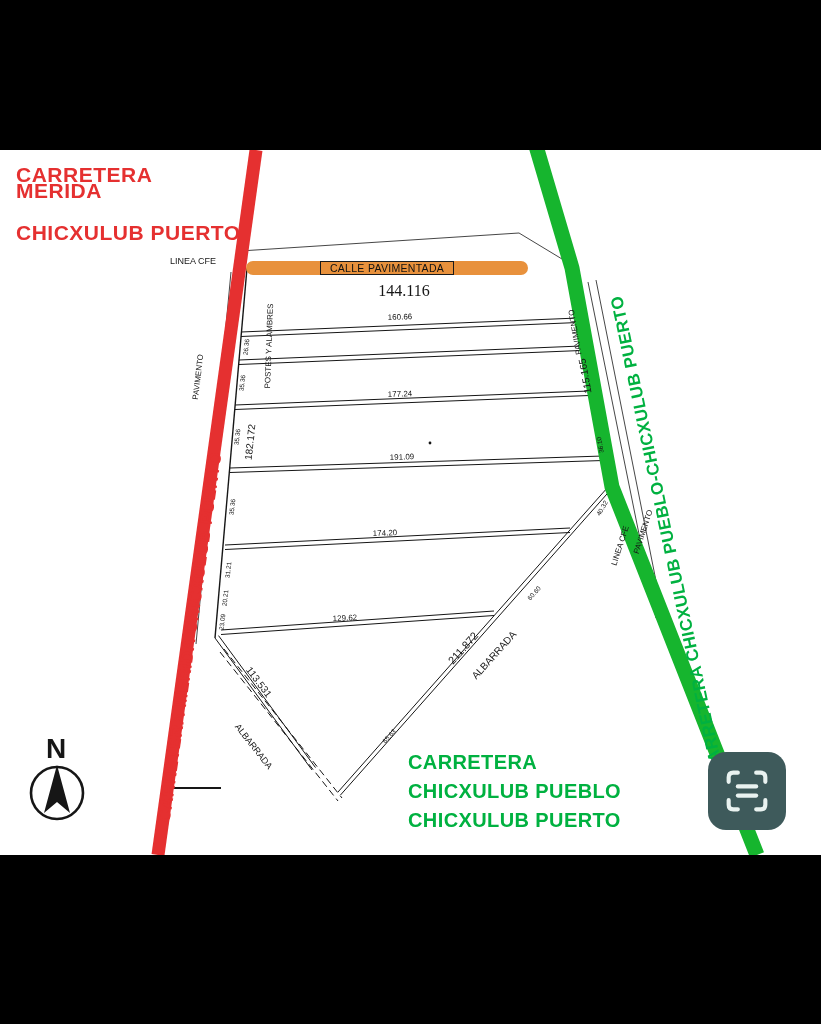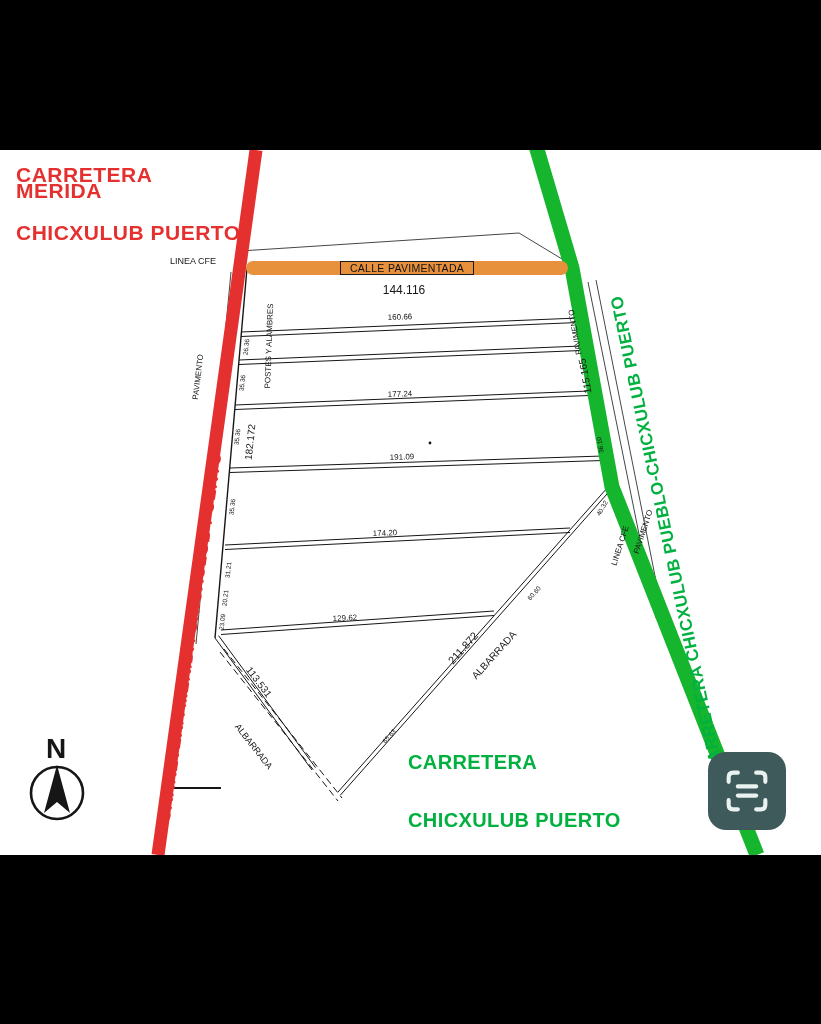--- a/index.html
+++ b/index.html
@@ -15,21 +15,21 @@
   .ink-lines{stroke:var(--ink);fill:none;}
   .ink-stroke{stroke:var(--ink);}
   .ink-fill{fill:var(--ink);}
   .road-red{stroke:var(--red);}
   .road-green{stroke:var(--green);}
   .lbl{position:absolute;white-space:nowrap;color:var(--ink);line-height:1.1;}
   .red-text{color:var(--red);}
   .green-text{color:var(--green_text);}
   .hdr{font-weight:700;font-size:21px;line-height:29px;letter-spacing:.5px;}
   .ftr{font-weight:700;font-size:20px;line-height:29px;letter-spacing:.4px;}
-  .orange-bar{position:absolute;left:246px;top:111px;width:322px;height:14px;background:var(--orange);
+  .orange-bar{position:absolute;left:246px;top:111px;width:282px;height:14px;background:var(--orange);
     border-radius:7px;display:flex;align-items:center;justify-content:center;}
   .street-tag{border:1.2px solid #1a1a1a;padding:0 9px;font-size:10.5px;line-height:12px;
     letter-spacing:.3px;color:#111;}
   .scan-btn{position:absolute;left:708px;top:602px;width:78px;height:78px;border-radius:18px;
     background:var(--icon_bg);display:flex;align-items:center;justify-content:center;cursor:pointer;}
 </style>
 </head>
 <body>
 
 <div class="stage">
@@ -67,24 +67,25 @@
 
     <div class="orange-bar">
       <span class="street-tag">CALLE PAVIMENTADA</span>
     </div>
 
     <div class="lbl hdr red-text" style="left:16px;top:10px;">CARRETERA</div>
     <div class="lbl hdr red-text" style="left:16px;top:26px;">MERIDA</div>
     <div class="lbl hdr red-text" style="left:16px;top:68px;">CHICXULUB PUERTO</div>
 
     <div class="lbl ftr green-text" style="left:408px;top:598px;">CARRETERA</div>
+    <div class="lbl ftr green-text" style="left:408px;top:627px;">CHICXULUB PUEBLO</div>
     <div class="lbl ftr green-text" style="left:408px;top:656px;">CHICXULUB PUERTO</div>
 
     <div class="lbl" style="left:193px;top:112px;font-size:9px;transform:translate(-50%,-50%);">LINEA CFE</div>
-    <div class="lbl" style="left:404px;top:141px;font-size:12px;transform:translate(-50%,-50%);">144.116</div>
+    <div class="lbl" style="left:404px;top:141px;font-size:16px;transform:translate(-50%,-50%);font-family:Liberation Serif, serif;">144.116</div>
     <div class="lbl" style="left:400px;top:168px;font-size:8px;transform:translate(-50%,-50%) rotate(-2deg);">160.66</div>
     <div class="lbl" style="left:400px;top:245px;font-size:8px;transform:translate(-50%,-50%) rotate(-2deg);">177.24</div>
     <div class="lbl" style="left:402px;top:308px;font-size:8px;transform:translate(-50%,-50%) rotate(-2deg);">191.09</div>
     <div class="lbl" style="left:385px;top:384px;font-size:8px;transform:translate(-50%,-50%) rotate(-2deg);">174.20</div>
     <div class="lbl" style="left:345px;top:469px;font-size:8px;transform:translate(-50%,-50%) rotate(-3deg);">129.62</div>
     <div class="lbl" style="left:250px;top:292px;font-size:10px;transform:translate(-50%,-50%) rotate(-84deg);">182.172</div>
     <div class="lbl" style="left:270px;top:196px;font-size:8px;transform:translate(-50%,-50%) rotate(-88deg);">POSTES Y ALAMBRES</div>
     <div class="lbl" style="left:199px;top:227px;font-size:8px;transform:translate(-50%,-50%) rotate(-83deg);">PAVIMENTO</div>
     <div class="lbl" style="left:585px;top:226px;font-size:10px;transform:translate(-50%,-50%) rotate(-100deg);">115.165</div>
     <div class="lbl" style="left:576px;top:182px;font-size:8px;transform:translate(-50%,-50%) rotate(-100deg);">PAVIMENTO</div>

